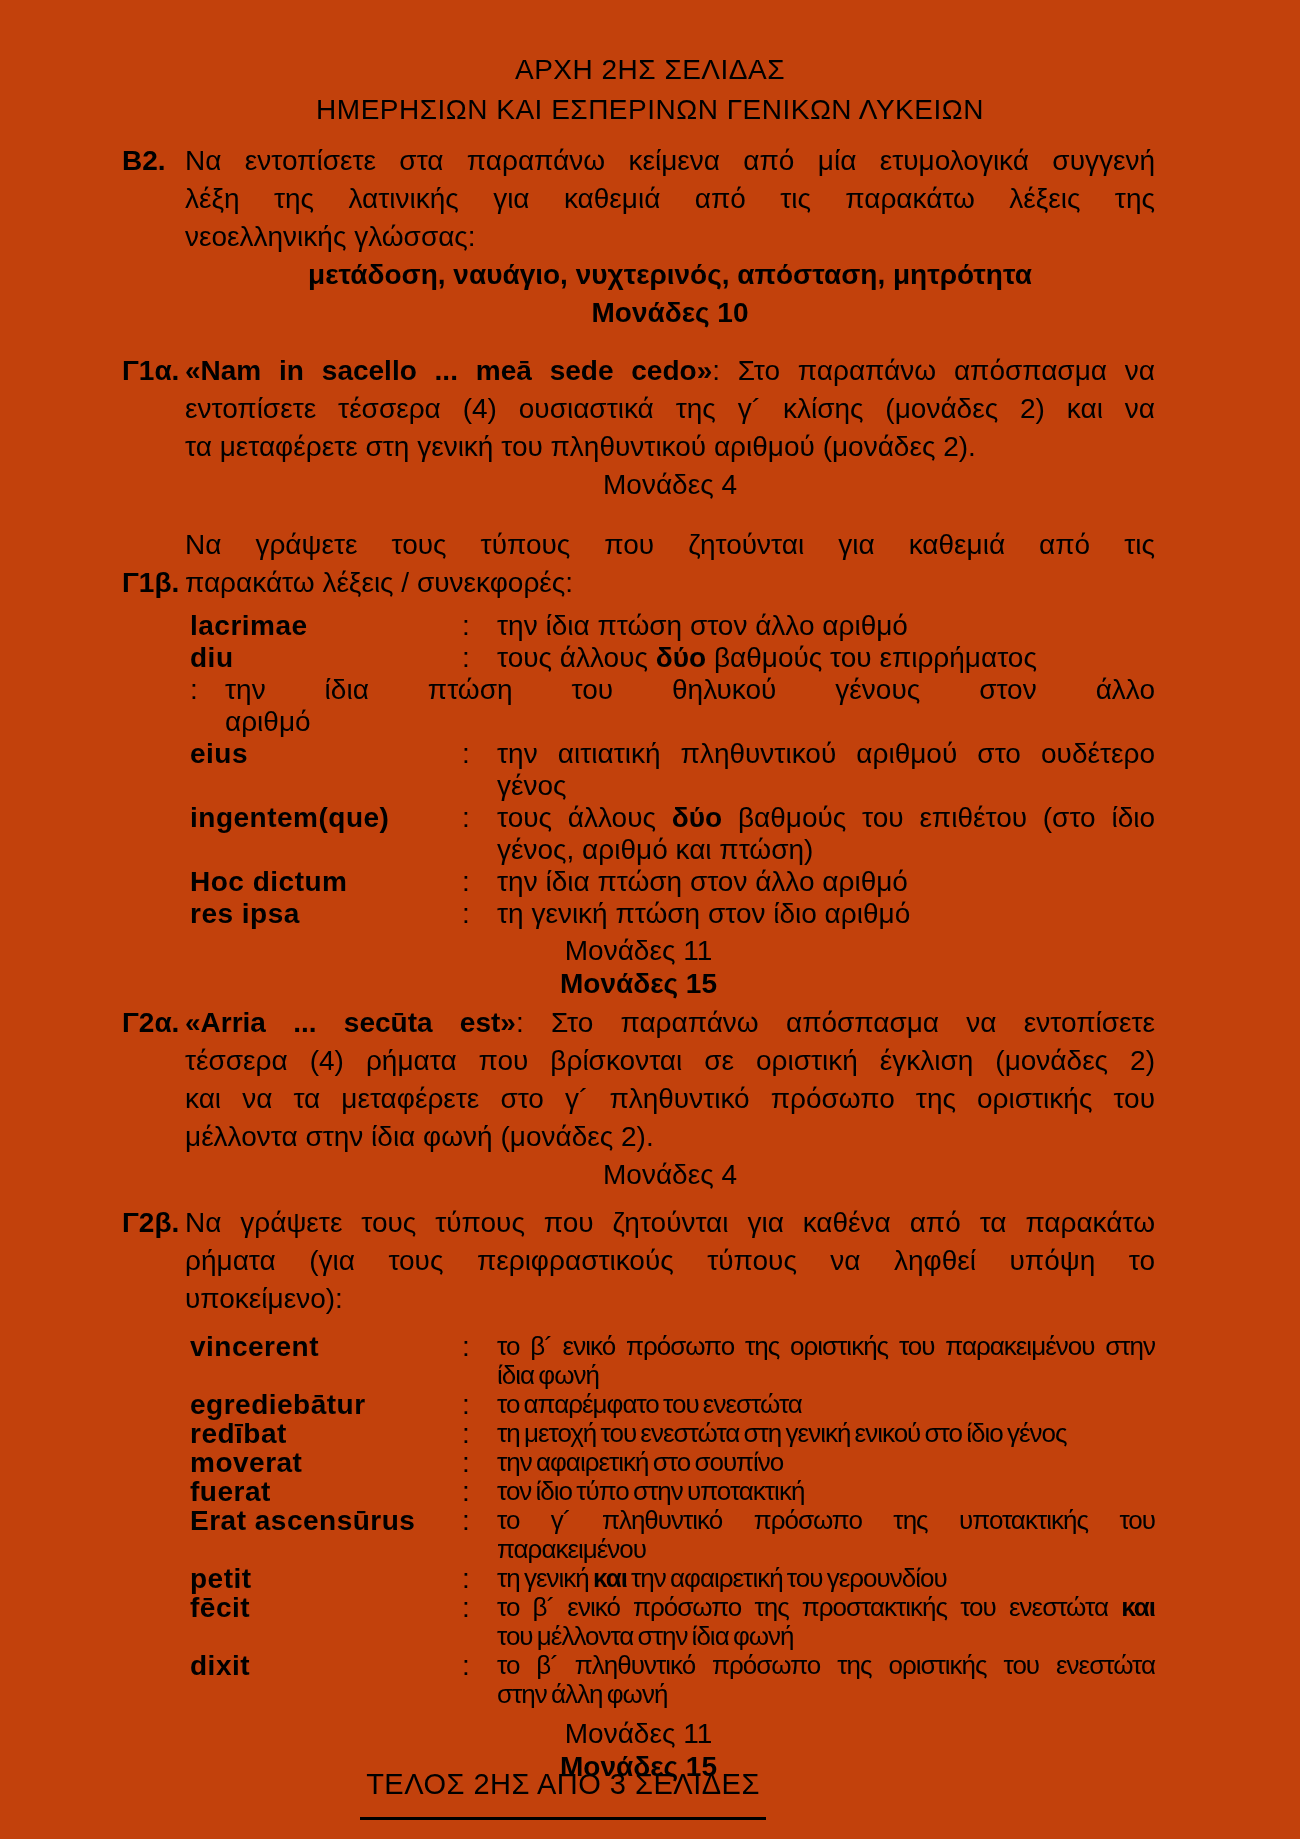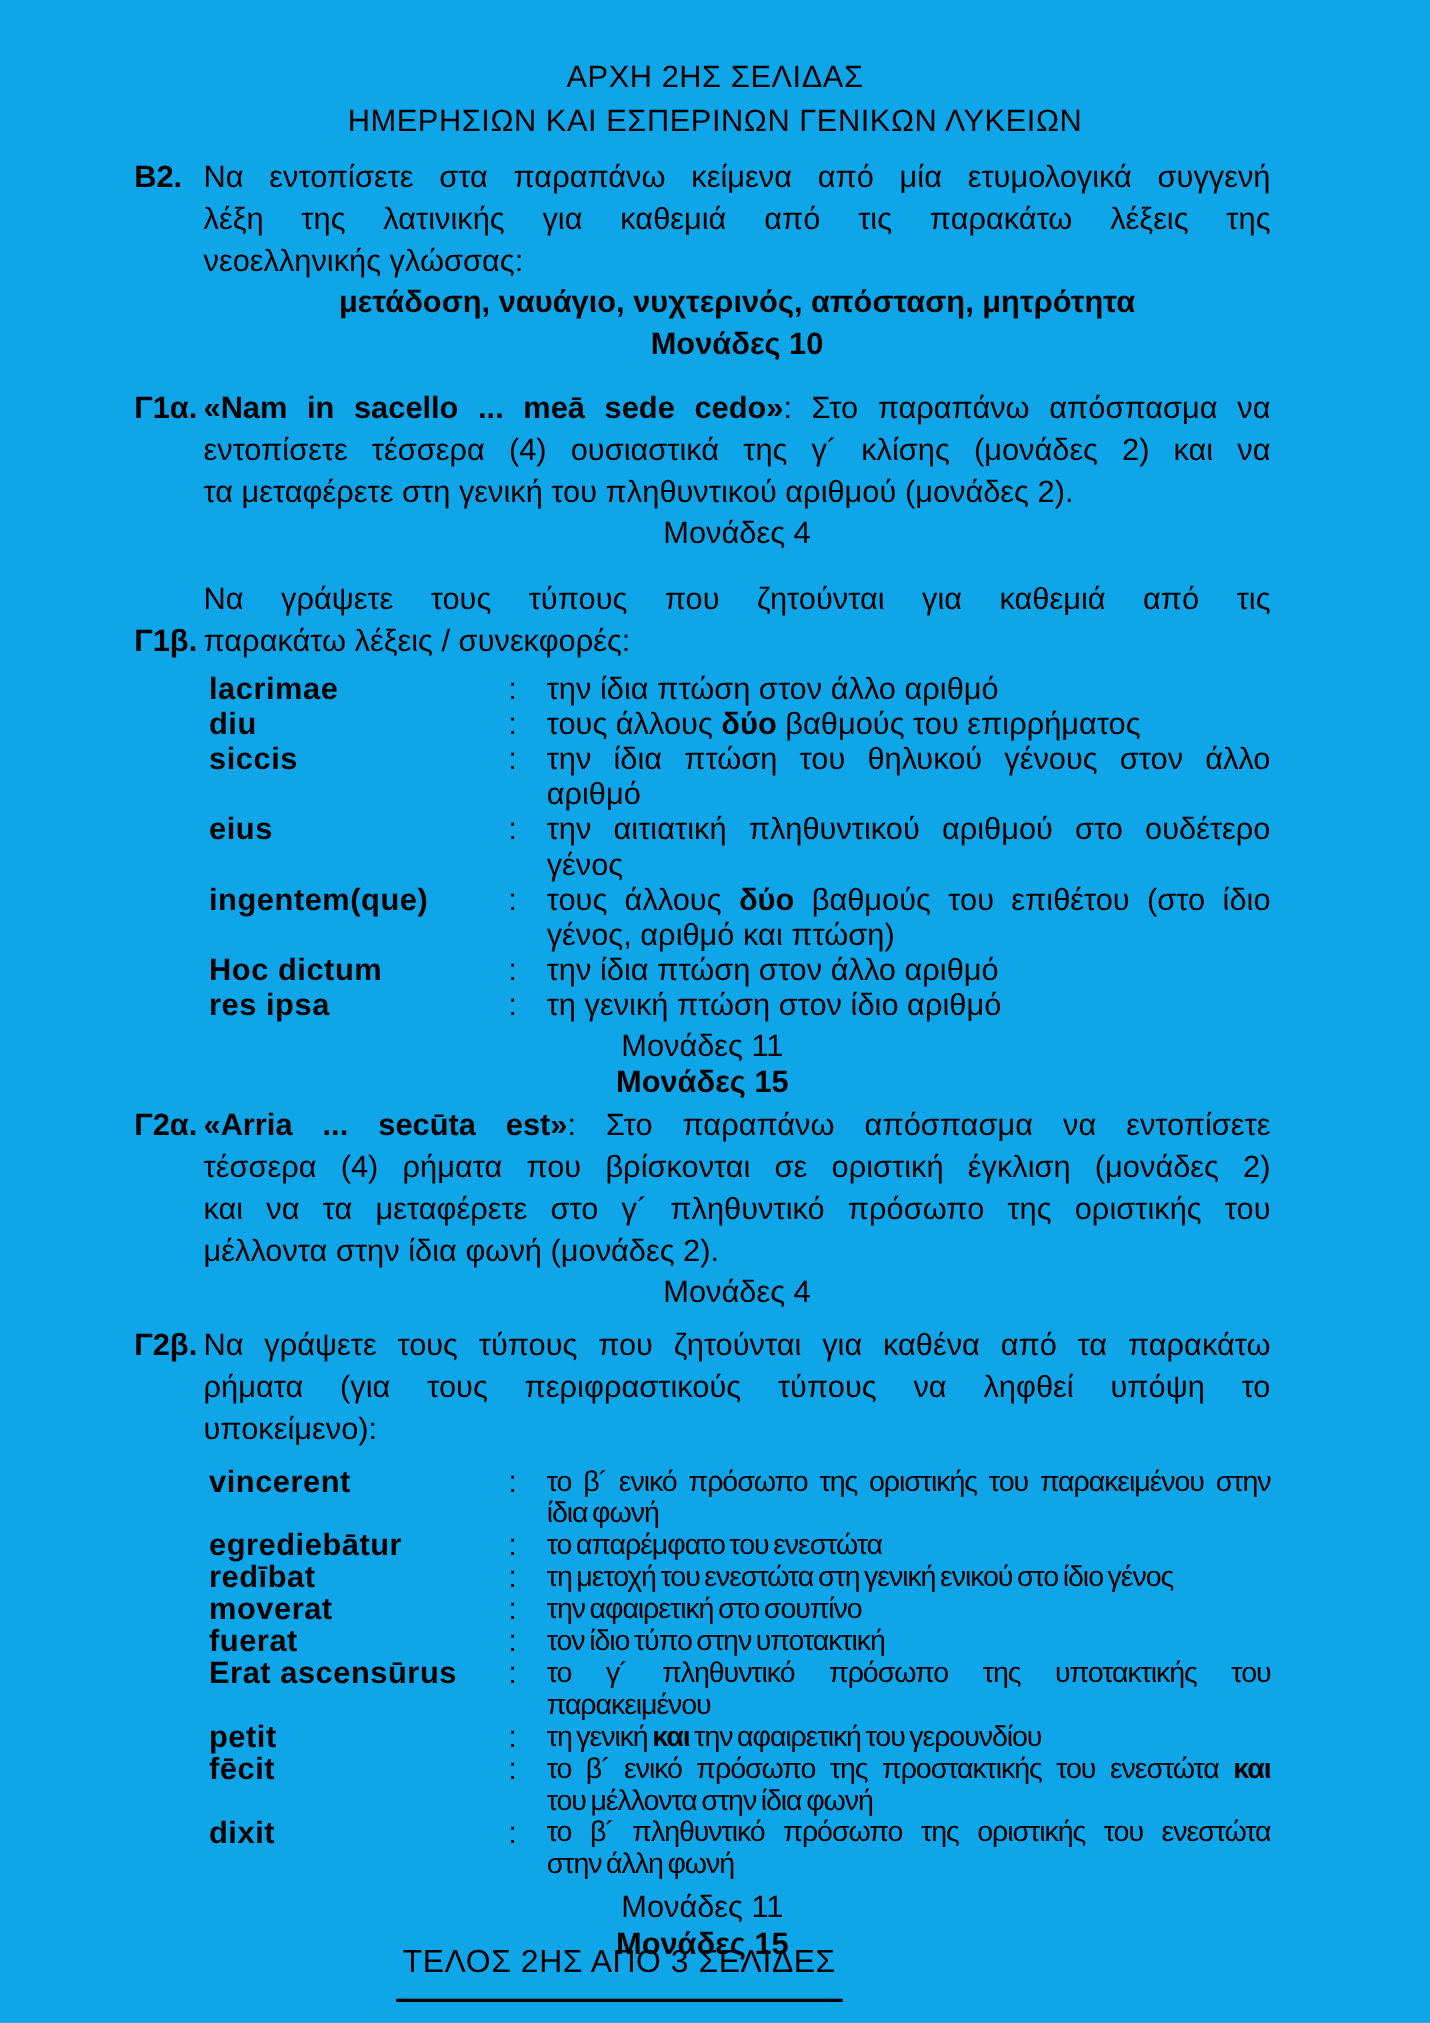--- a/index.html
+++ b/index.html
@@ -1,21 +1,21 @@
 <!DOCTYPE html>
 <html><head>
 <meta charset="utf-8">
 <style>
   * { margin: 0; padding: 0; box-sizing: border-box; }
   html, body { background: #fff; }
   .page {
     position: relative;
     width: 1300px;
     height: 1839px;
-    background: #0ea5e9;
+    background: #c2410c;
     font-family: "Liberation Sans", "DejaVu Sans", sans-serif;
     font-size: 28px;
     color: #000;
     overflow: hidden;
   }
   .header { padding-top: 50px; text-align: center; line-height: 40px; letter-spacing: 0.5px; }
   .content-col { margin-left: 122px; width: 1033px; }
 
   .qpara { display: flex; }
   .qlabel { width: 63px; flex-shrink: 0; font-weight: bold; line-height: 38px; }
@@ -110,21 +110,20 @@
         </div>
       </div>
       <div class="trow">
         <div class="tterm">diu</div>
         <div class="tcolon">:</div>
         <div class="tdesc">
           <div class="lline"><span>τους άλλους </span><span class="bold">δύο</span><span> βαθμούς του επιρρήματος</span></div>
         </div>
       </div>
       <div class="trow">
-        <div class="tterm">siccis</div>
         <div class="tcolon">:</div>
         <div class="tdesc">
           <div class="jline">την ίδια πτώση του θηλυκού γένους στον άλλο</div>
           <div class="lline">αριθμό</div>
         </div>
       </div>
       <div class="trow">
         <div class="tterm">eius</div>
         <div class="tcolon">:</div>
         <div class="tdesc">

